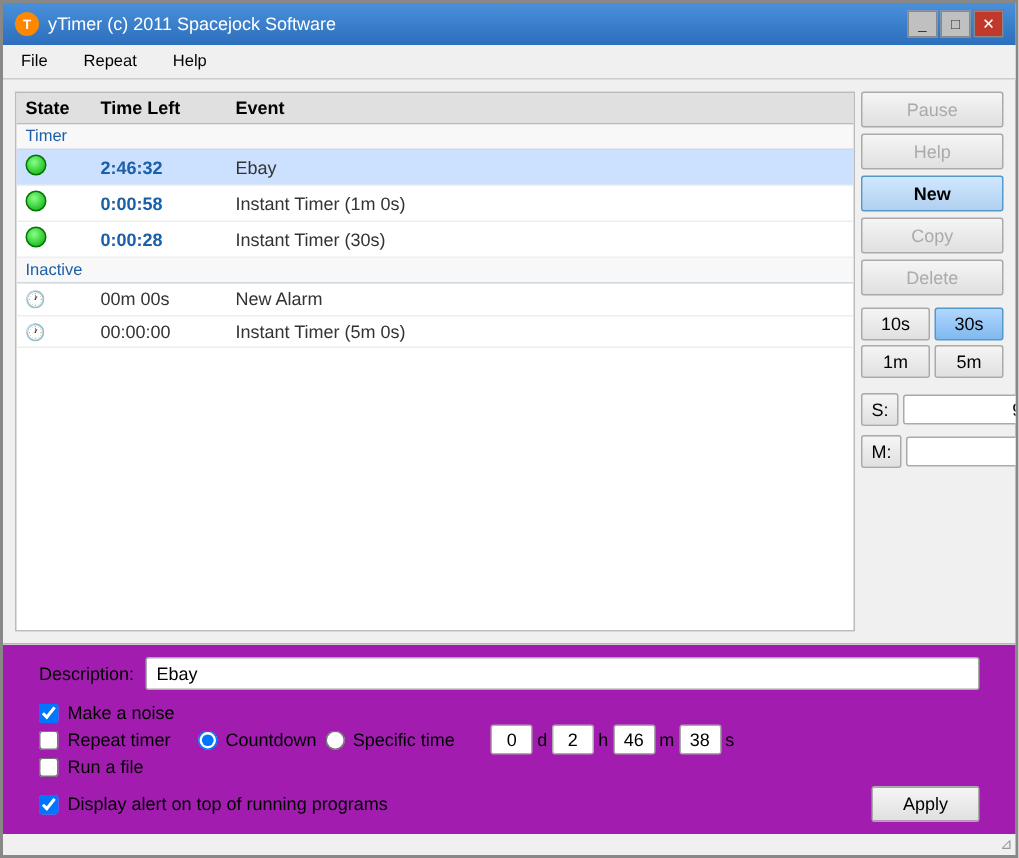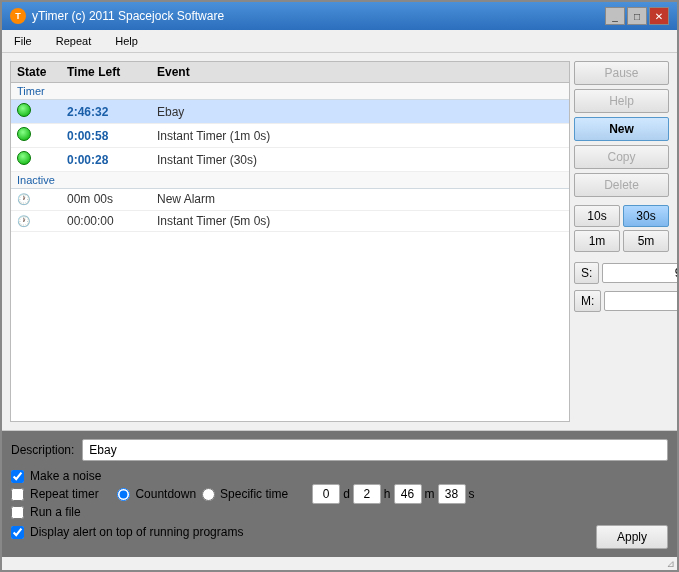--- a/index.html
+++ b/index.html
@@ -192,23 +192,23 @@
     }
     .s-m-value {
       background: white;
       border: 1px solid #aaa;
       padding: 2px 4px;
       font-size: 12px;
       text-align: center;
       border-radius: 2px;
     }
     .bottom-panel {
-      background: #737373;
+      background: #a21caf;
       border-top: 1px solid #ccc;
-      padding: 8px 9px;
+      padding: 8px 24px;
       flex-shrink: 0;
     }
     .description-row {
       display: flex;
       align-items: center;
       gap: 8px;
       margin-bottom: 8px;
     }
     .desc-label { font-size: 12px; }
     .desc-input {
@@ -257,21 +257,21 @@
       width: 28px;
       border: 1px solid #aaa;
       background: white;
       padding: 2px 3px;
       font-size: 12px;
       text-align: center;
       border-radius: 2px;
     }
     .bottom-row {
       display: flex;
-      align-items: flex-start;
+      align-items: center;
       justify-content: space-between;
       margin-top: 4px;
     }
     .apply-btn {
       padding: 4px 20px;
       background: linear-gradient(to bottom, #f5f5f5, #e0e0e0);
       border: 1px solid #aaa;
       cursor: pointer;
       font-size: 12px;
       border-radius: 2px;

